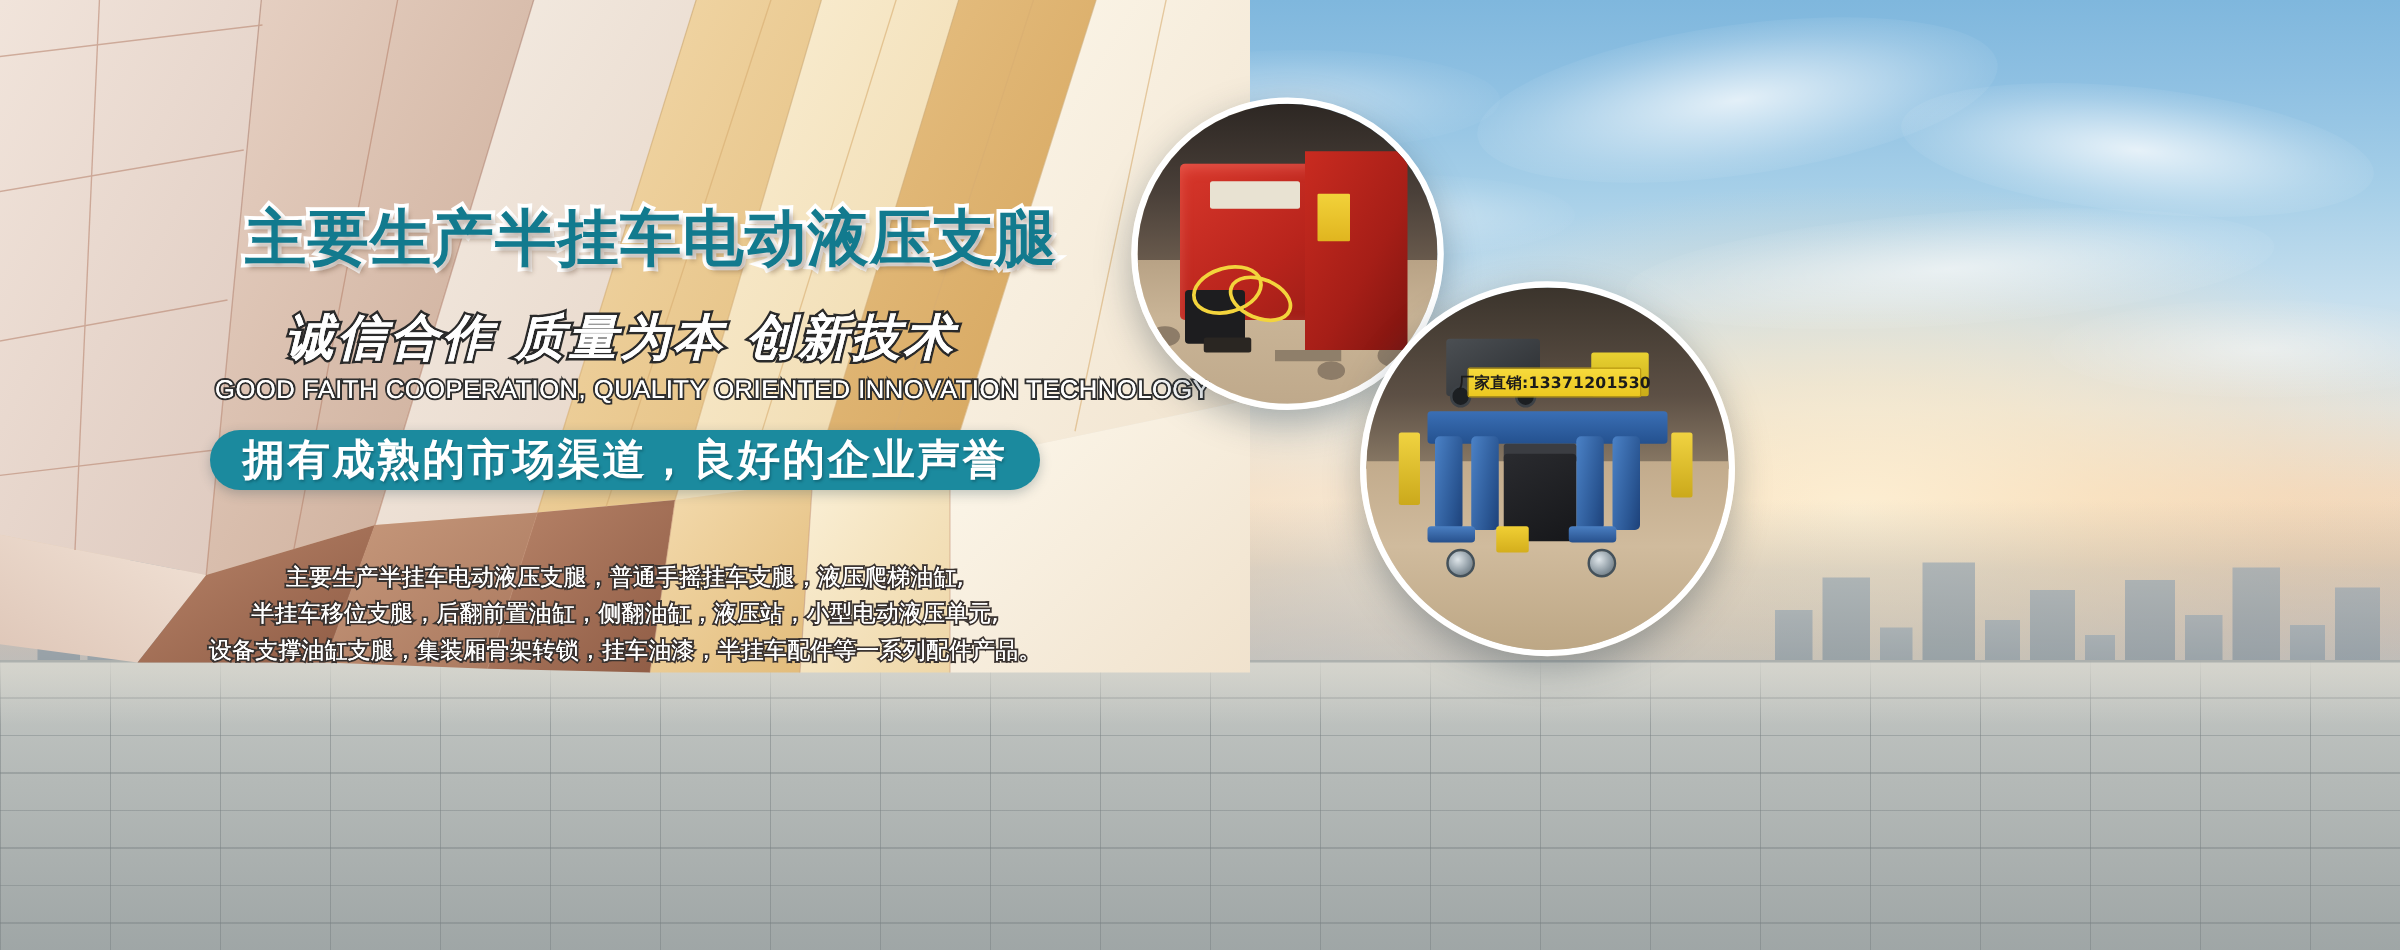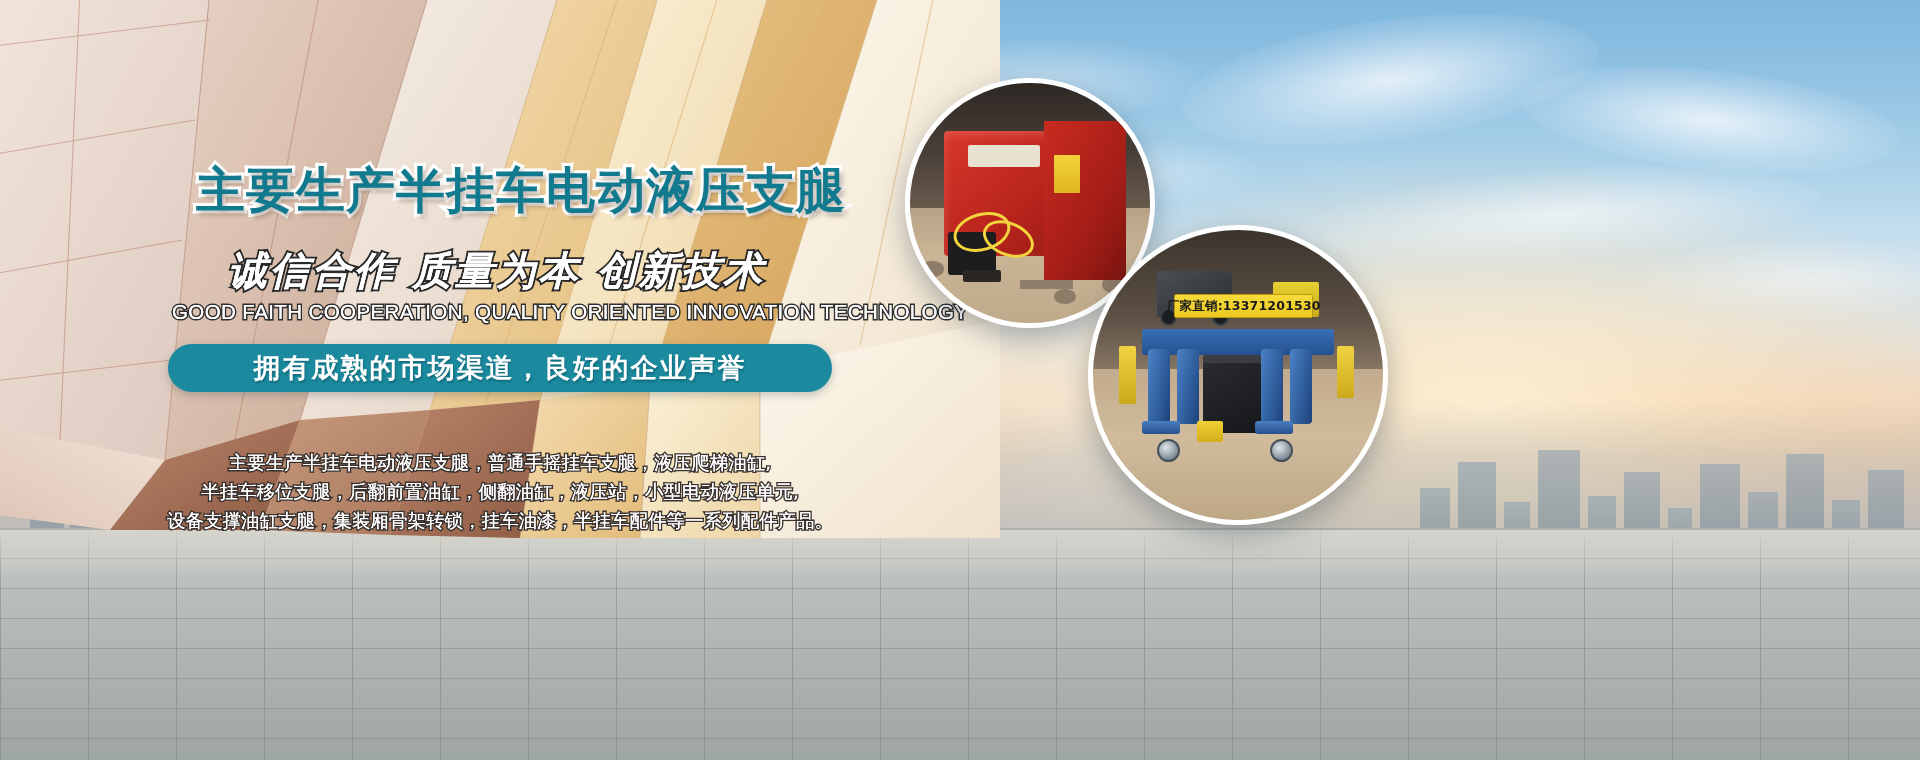--- a/index.html
+++ b/index.html
@@ -121,21 +121,21 @@
   }
 
   
   .pill {
     position:absolute; left:168px; top:344px; width:664px; height:48px;
     background:#1b8a9e; border-radius:26px;
     box-shadow:0 3px 9px rgba(40,70,80,.28);
     display:flex; align-items:center; justify-content:center;
   }
   .pill-text {
-    font-size:27px; font-weight:bold; letter-spacing:2px; color:#ffffff;
+    font-size:34px; font-weight:bold; letter-spacing:2px; color:#ffffff;
     font-family:"DejaVu Sans", sans-serif; white-space:nowrap;
     text-shadow:1px 2px 2px rgba(0,50,60,.35);
   }
 
   .desc { position:absolute; left:150px; top:420px; width:700px; text-align:center;margin-top:28px; }
   .desc-line {
     font-size:18.5px; line-height:29px; color:#ffffff; white-space:nowrap;
     font-family:"DejaVu Sans", sans-serif;
     -webkit-text-stroke:3px #3a3330;
     paint-order:stroke fill;

